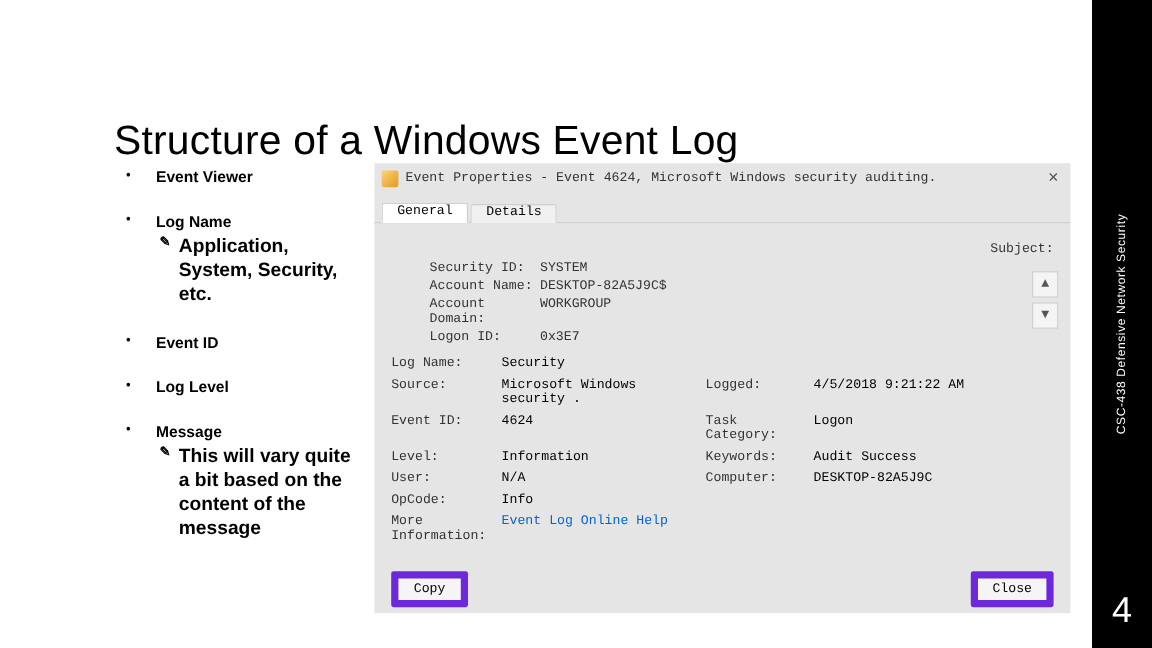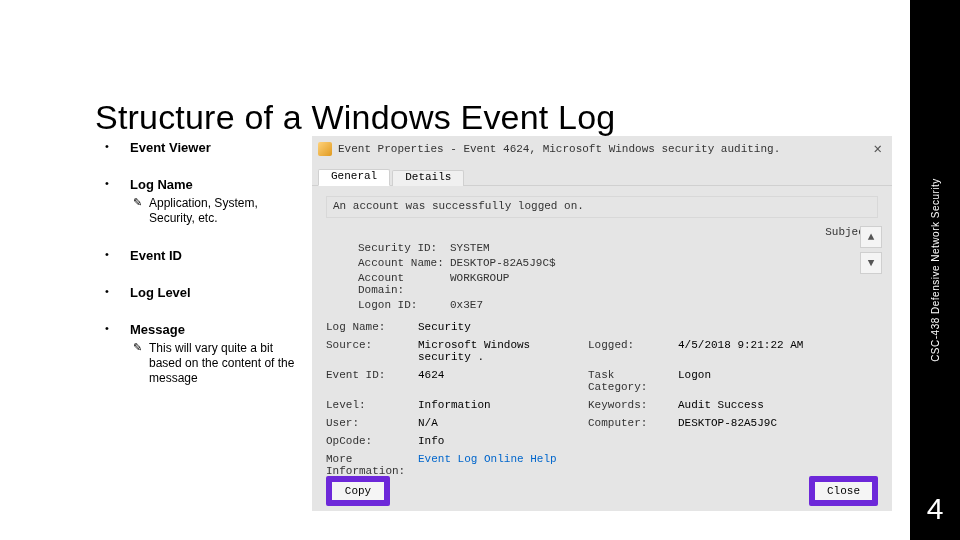--- a/index.html
+++ b/index.html
@@ -30,21 +30,21 @@
     position: absolute;
     left: 105px; top: 140px;
     width: 200px;
     font-size: 13px;
     color: #000;
   }
   .bullets > li { list-style: none; margin-bottom: 22px; position: relative; padding-left: 14px; }
   .bullets > li::before { content: "•"; position: absolute; left: 0; top: 0; font-size: 11px; color: #000; }
   .bullets .head { font-weight: 700; padding-left: 11px; }
   .sub { list-style: none; margin-top: 4px; padding-left: 14px; }
-  .sub li { position: relative; padding-left: 16px; font-size: 12px; line-height: 1.25; margin-bottom: 2px; }
+  .sub li { position: relative; padding-left: 16px; font-size: 16px; line-height: 1.25; margin-bottom: 2px; font-weight: bold; }
   .sub li::before { content: "✎"; position: absolute; left: 0; top: 0; font-size: 11px; }
   .pagenum {
     position: absolute;
     bottom: 14px; left: 0; right: 0;
     text-align: center;
     font-size: 30px;
     color: #fff;
     font-weight: 300;
   }
   .sidetext {
@@ -185,21 +185,20 @@
     <div class="win-titlebar">
       <div class="win-icon"></div>
       <div class="win-title">Event Properties - Event 4624, Microsoft Windows security auditing.</div>
       <div class="win-close">✕</div>
     </div>
     <div class="win-tabs">
       <div class="win-tab active">General</div>
       <div class="win-tab">Details</div>
     </div>
     <div class="win-body">
-      <div class="msgbox">An account was successfully logged on.</div>
       <div class="subject-block">
         <div class="lbl">Subject:</div>
         <div class="kvgrid">
           <div class="k">Security ID:</div>
             <div class="v">SYSTEM</div>
           <div class="k">Account Name:</div>
             <div class="v">DESKTOP-82A5J9C$</div>
           <div class="k">Account Domain:</div>
             <div class="v">WORKGROUP</div>
           <div class="k">Logon ID:</div>

